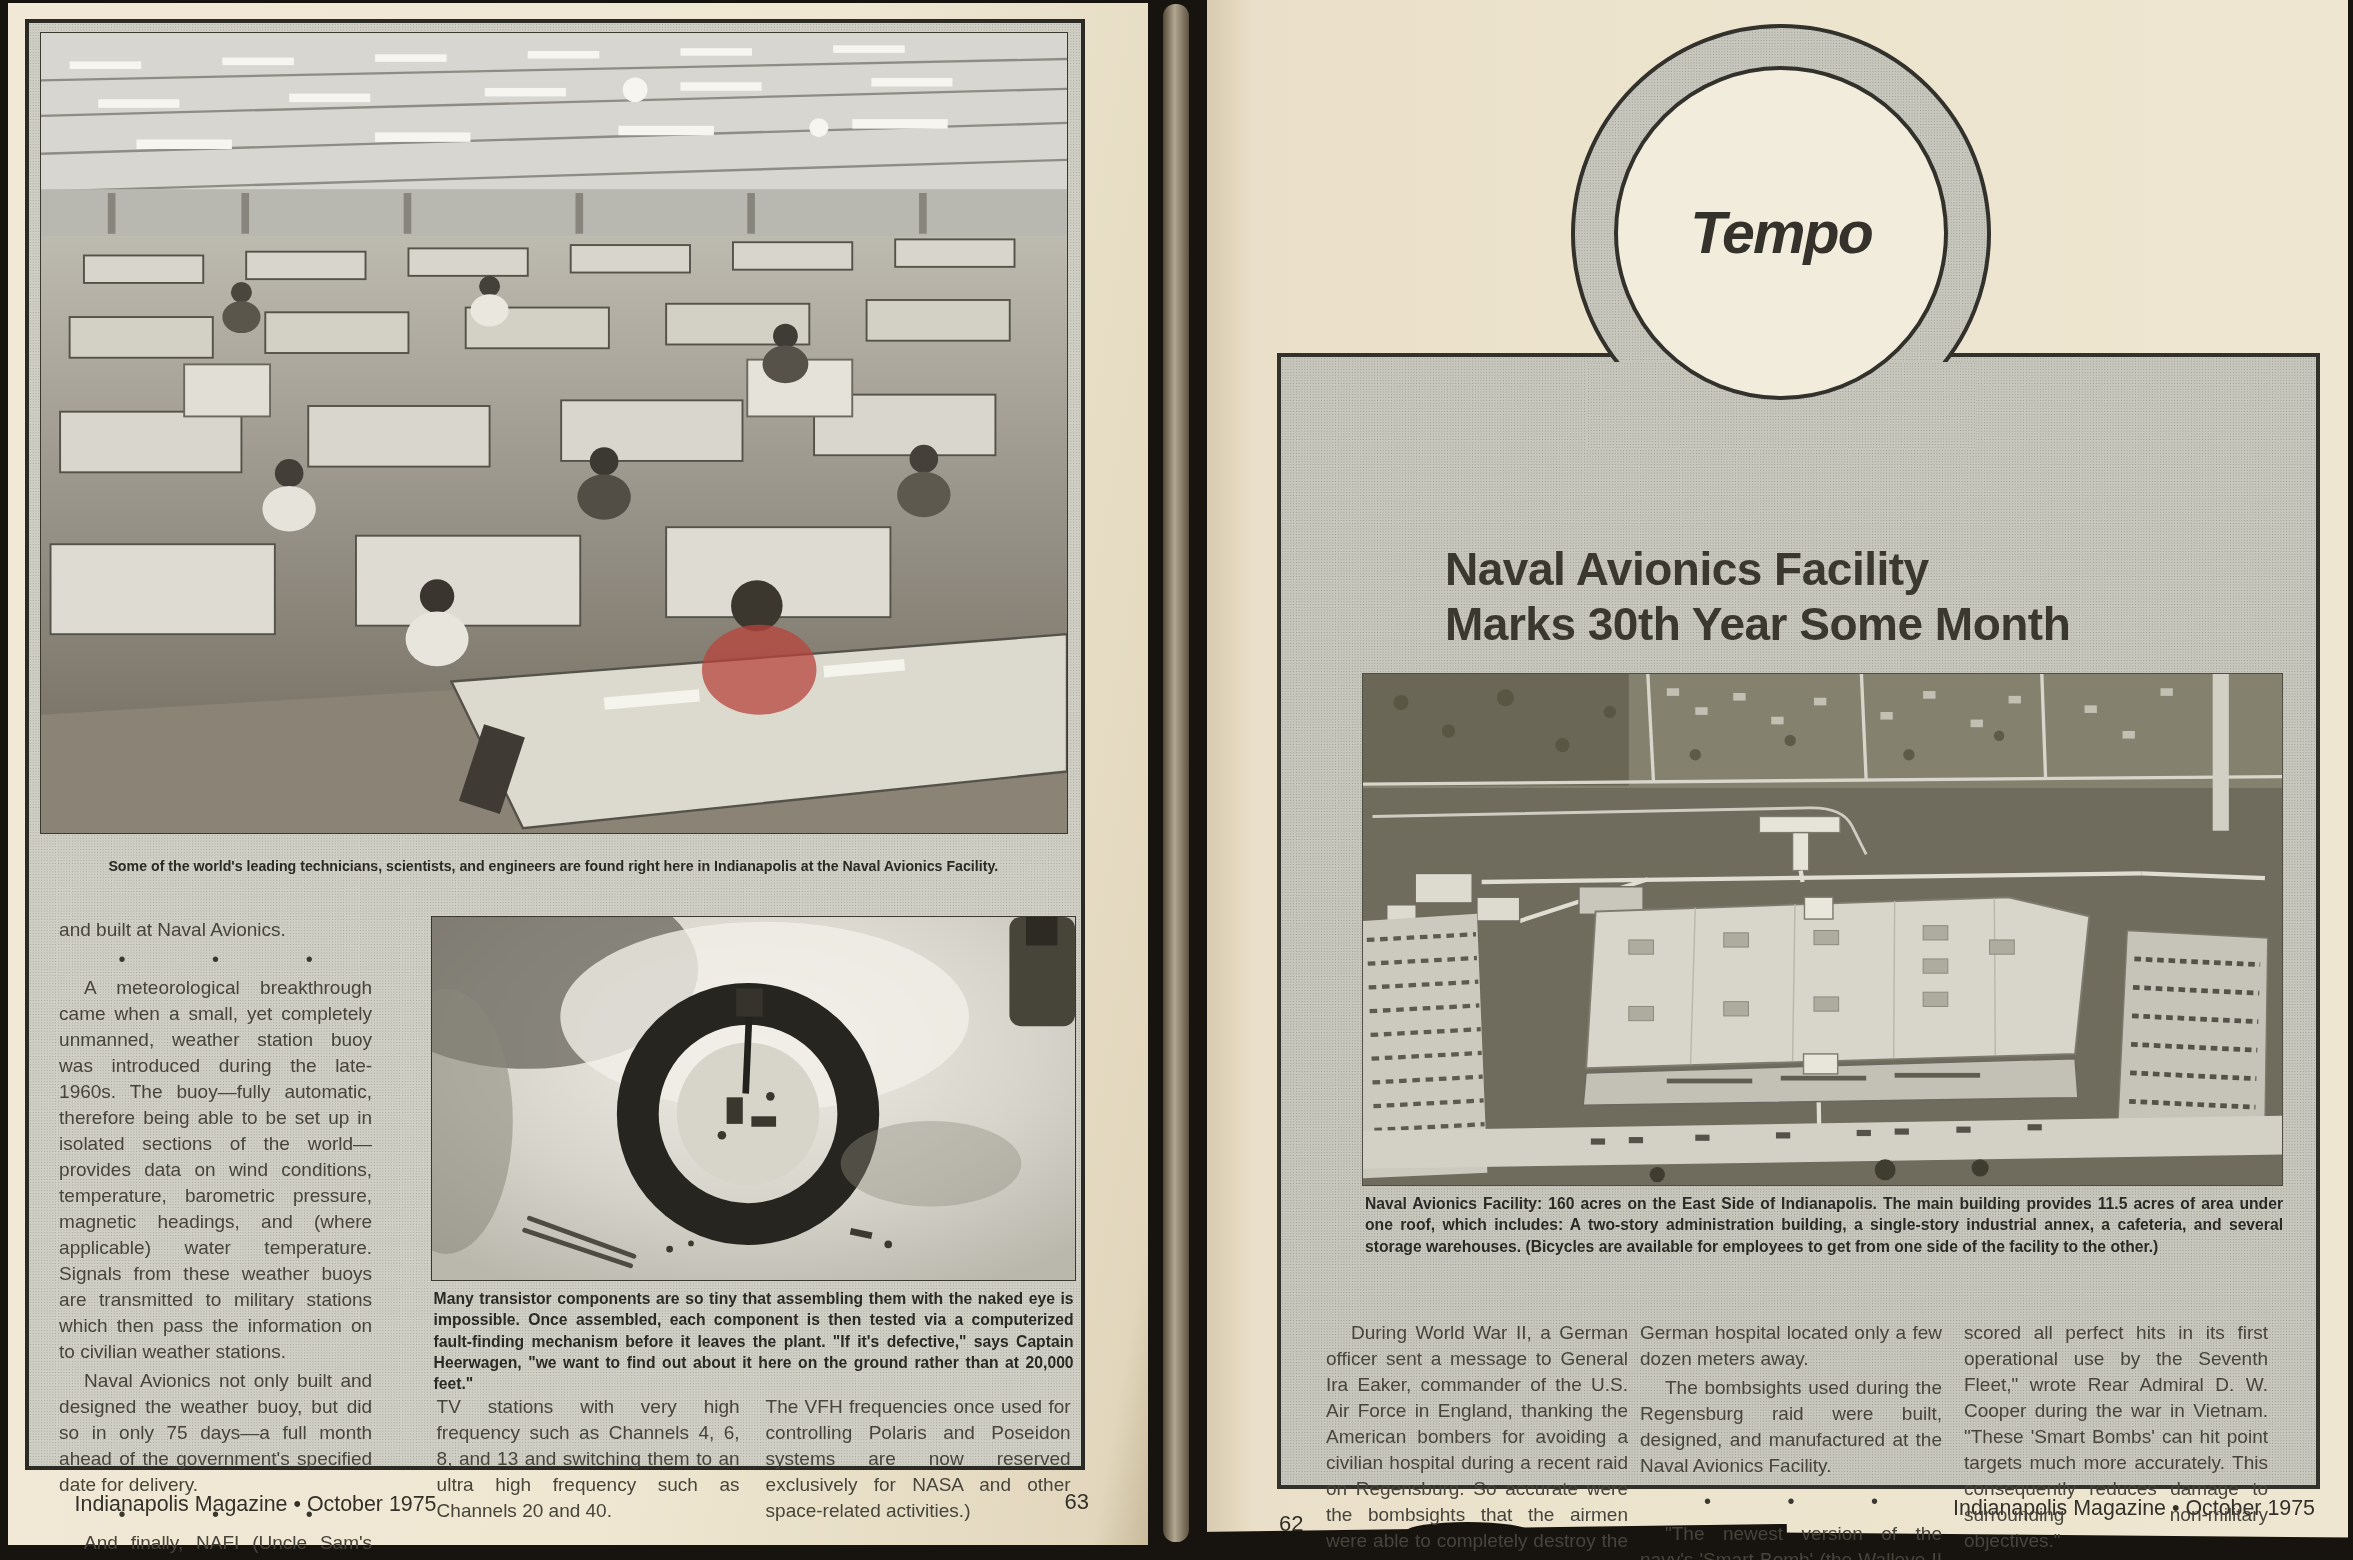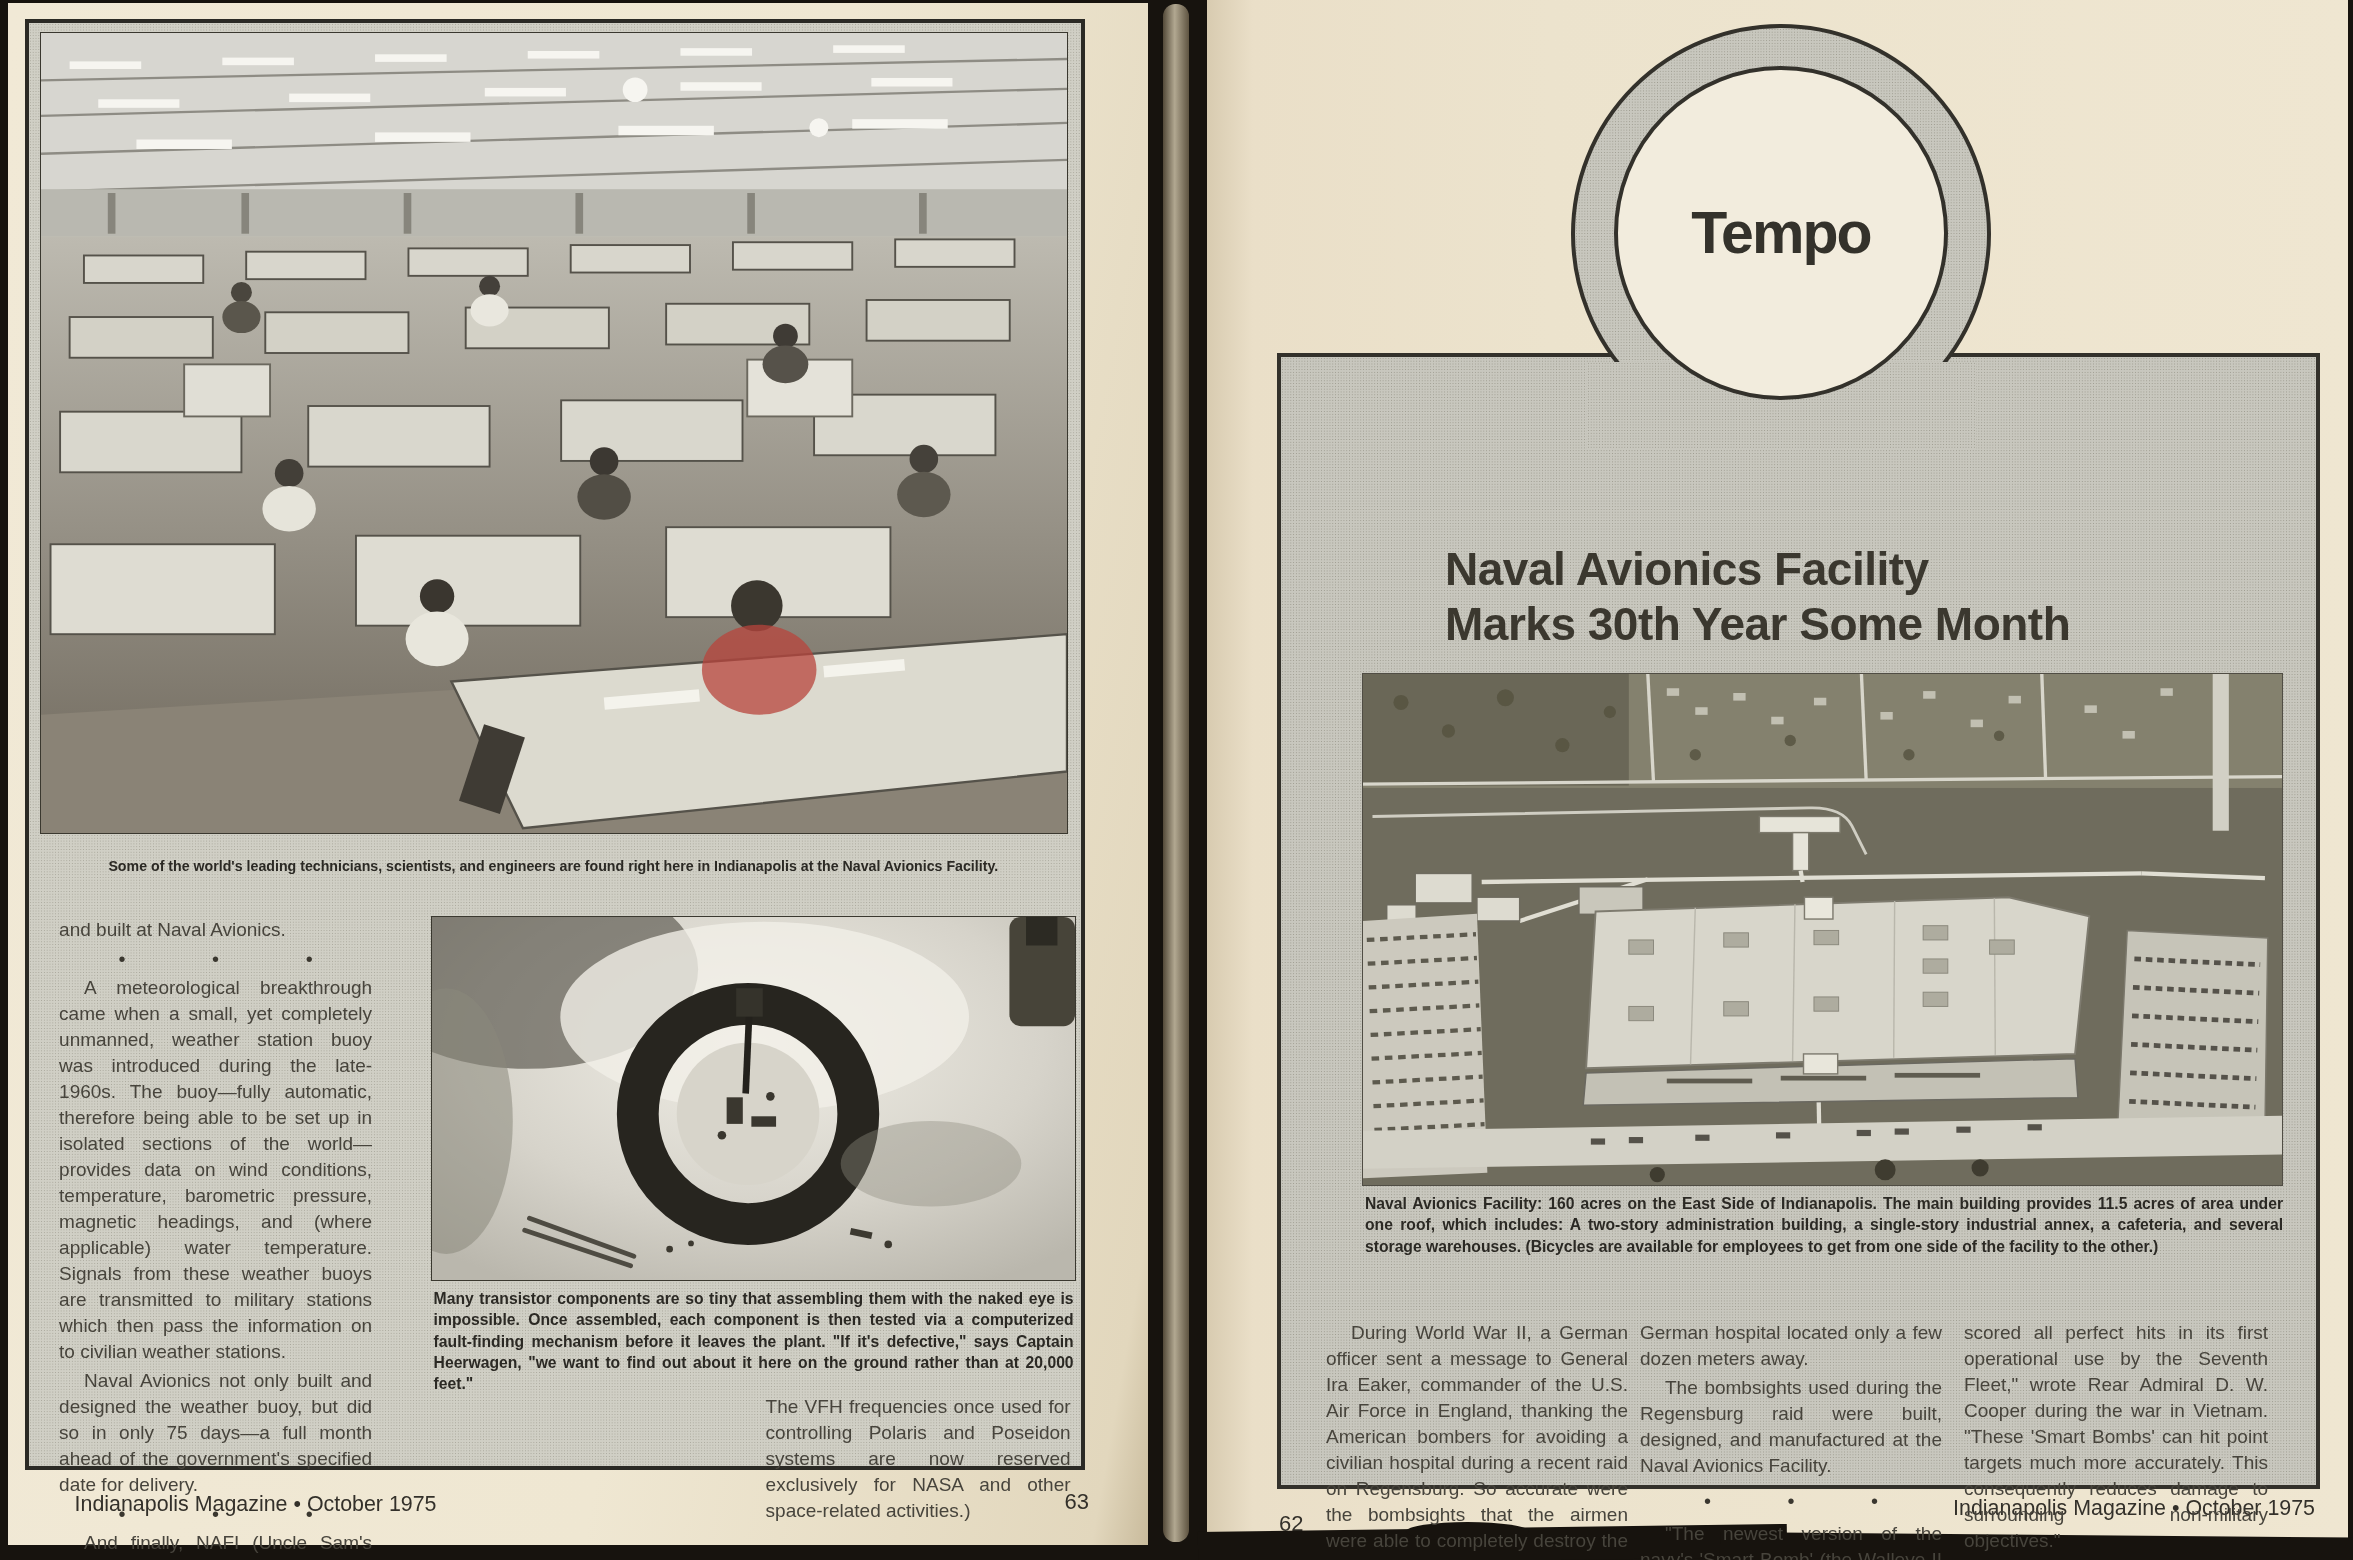--- a/index.html
+++ b/index.html
@@ -44,21 +44,21 @@
   .pagenum{position:absolute;font-size:22px;color:#33302a;}
   
   #panel{position:absolute;left:70px;top:353px;width:1043px;height:1136px;
      border:4.3px solid #33312b;box-sizing:border-box;z-index:1;}
   #ring-outer{position:absolute;left:364px;top:24px;width:420px;height:420px;border-radius:50%;
      border:4.3px solid #33312b;box-sizing:border-box;z-index:2;}
   #ring-patch{position:absolute;left:380px;top:362px;width:389px;height:87px;z-index:3;}
   #ring-inner{position:absolute;left:407px;top:66px;width:334px;height:334px;border-radius:50%;
      border:4.3px solid #33312b;box-sizing:border-box;background:#f2ecdd;z-index:4;
      display:flex;align-items:center;justify-content:center;}
-  #tempo-logo{font-size:59px;font-weight:bold;letter-spacing:-1.9px;color:#34322b;}
+  #tempo-logo{font-size:59px;font-weight:bold;letter-spacing:-1.9px;color:#34322b;font-style:italic;}
   #article-title{position:absolute;left:238px;top:514px;z-index:5;
      font-size:46px;font-weight:bold;line-height:55px;color:#3b382f;letter-spacing:-0.5px;margin-top:28px;}
   #aerial-photo{position:absolute;left:156px;top:674px;width:919px;height:511px;
      outline:1.9px solid #504d44;z-index:5;}
   #aerial-caption{position:absolute;left:158px;top:1193px;width:918px;z-index:5;
      font-weight:bold;font-size:15.7px;line-height:21.4px;color:#2b2924;text-align:justify;}
   #right-col1{position:absolute;left:116px;top:1317px;width:308px;z-index:5;}
   #right-col2{position:absolute;left:430px;top:1317px;width:308px;z-index:5;}
   #right-col3{position:absolute;left:754px;top:1317px;width:310px;z-index:5;}
   #right-col2 .dots{margin:8.5px 0 7.6px 0;word-spacing:71px;}
@@ -222,20 +222,23 @@
               <circle cx="545" cy="688" r="6"></circle>
               <circle cx="960" cy="690" r="8"></circle>
             <rect x="880" y="660" width="46" height="14" transform="rotate(12 903 667)"></rect>
           </g>
           <ellipse cx="1050" cy="520" rx="190" ry="90" fill="#8f8c80" opacity="0.4"></ellipse>
         </svg>
       </div>
 
       <div id="magnifier-caption">Many transistor components are so tiny that assembling them with the naked eye is impossible. Once assembled, each component is then tested via a computerized fault-finding mechanism before it leaves the plant. "If it's defective," says Captain Heerwagen, "we want to find out about it here on the ground rather than at 20,000 feet."</div>
 
+      <div id="left-col2" class="bodytext">
+        <p>TV stations with very high frequency such as Channels 4, 6, 8, and 13 and switching them to an ultra high frequency such as Channels 20 and 40.</p>
+      </div>
 
       <div id="left-col3" class="bodytext">
         <p>The VFH frequencies once used for controlling Polaris and Poseidon systems are now reserved exclusively for NASA and other space-related activities.)</p>
       </div>
     </div>
 
     <div class="footer" style="left:67px;top:1489px;">
       <span>Indianapolis Magazine</span>
       <span>•</span>
       <span>October 1975</span>

